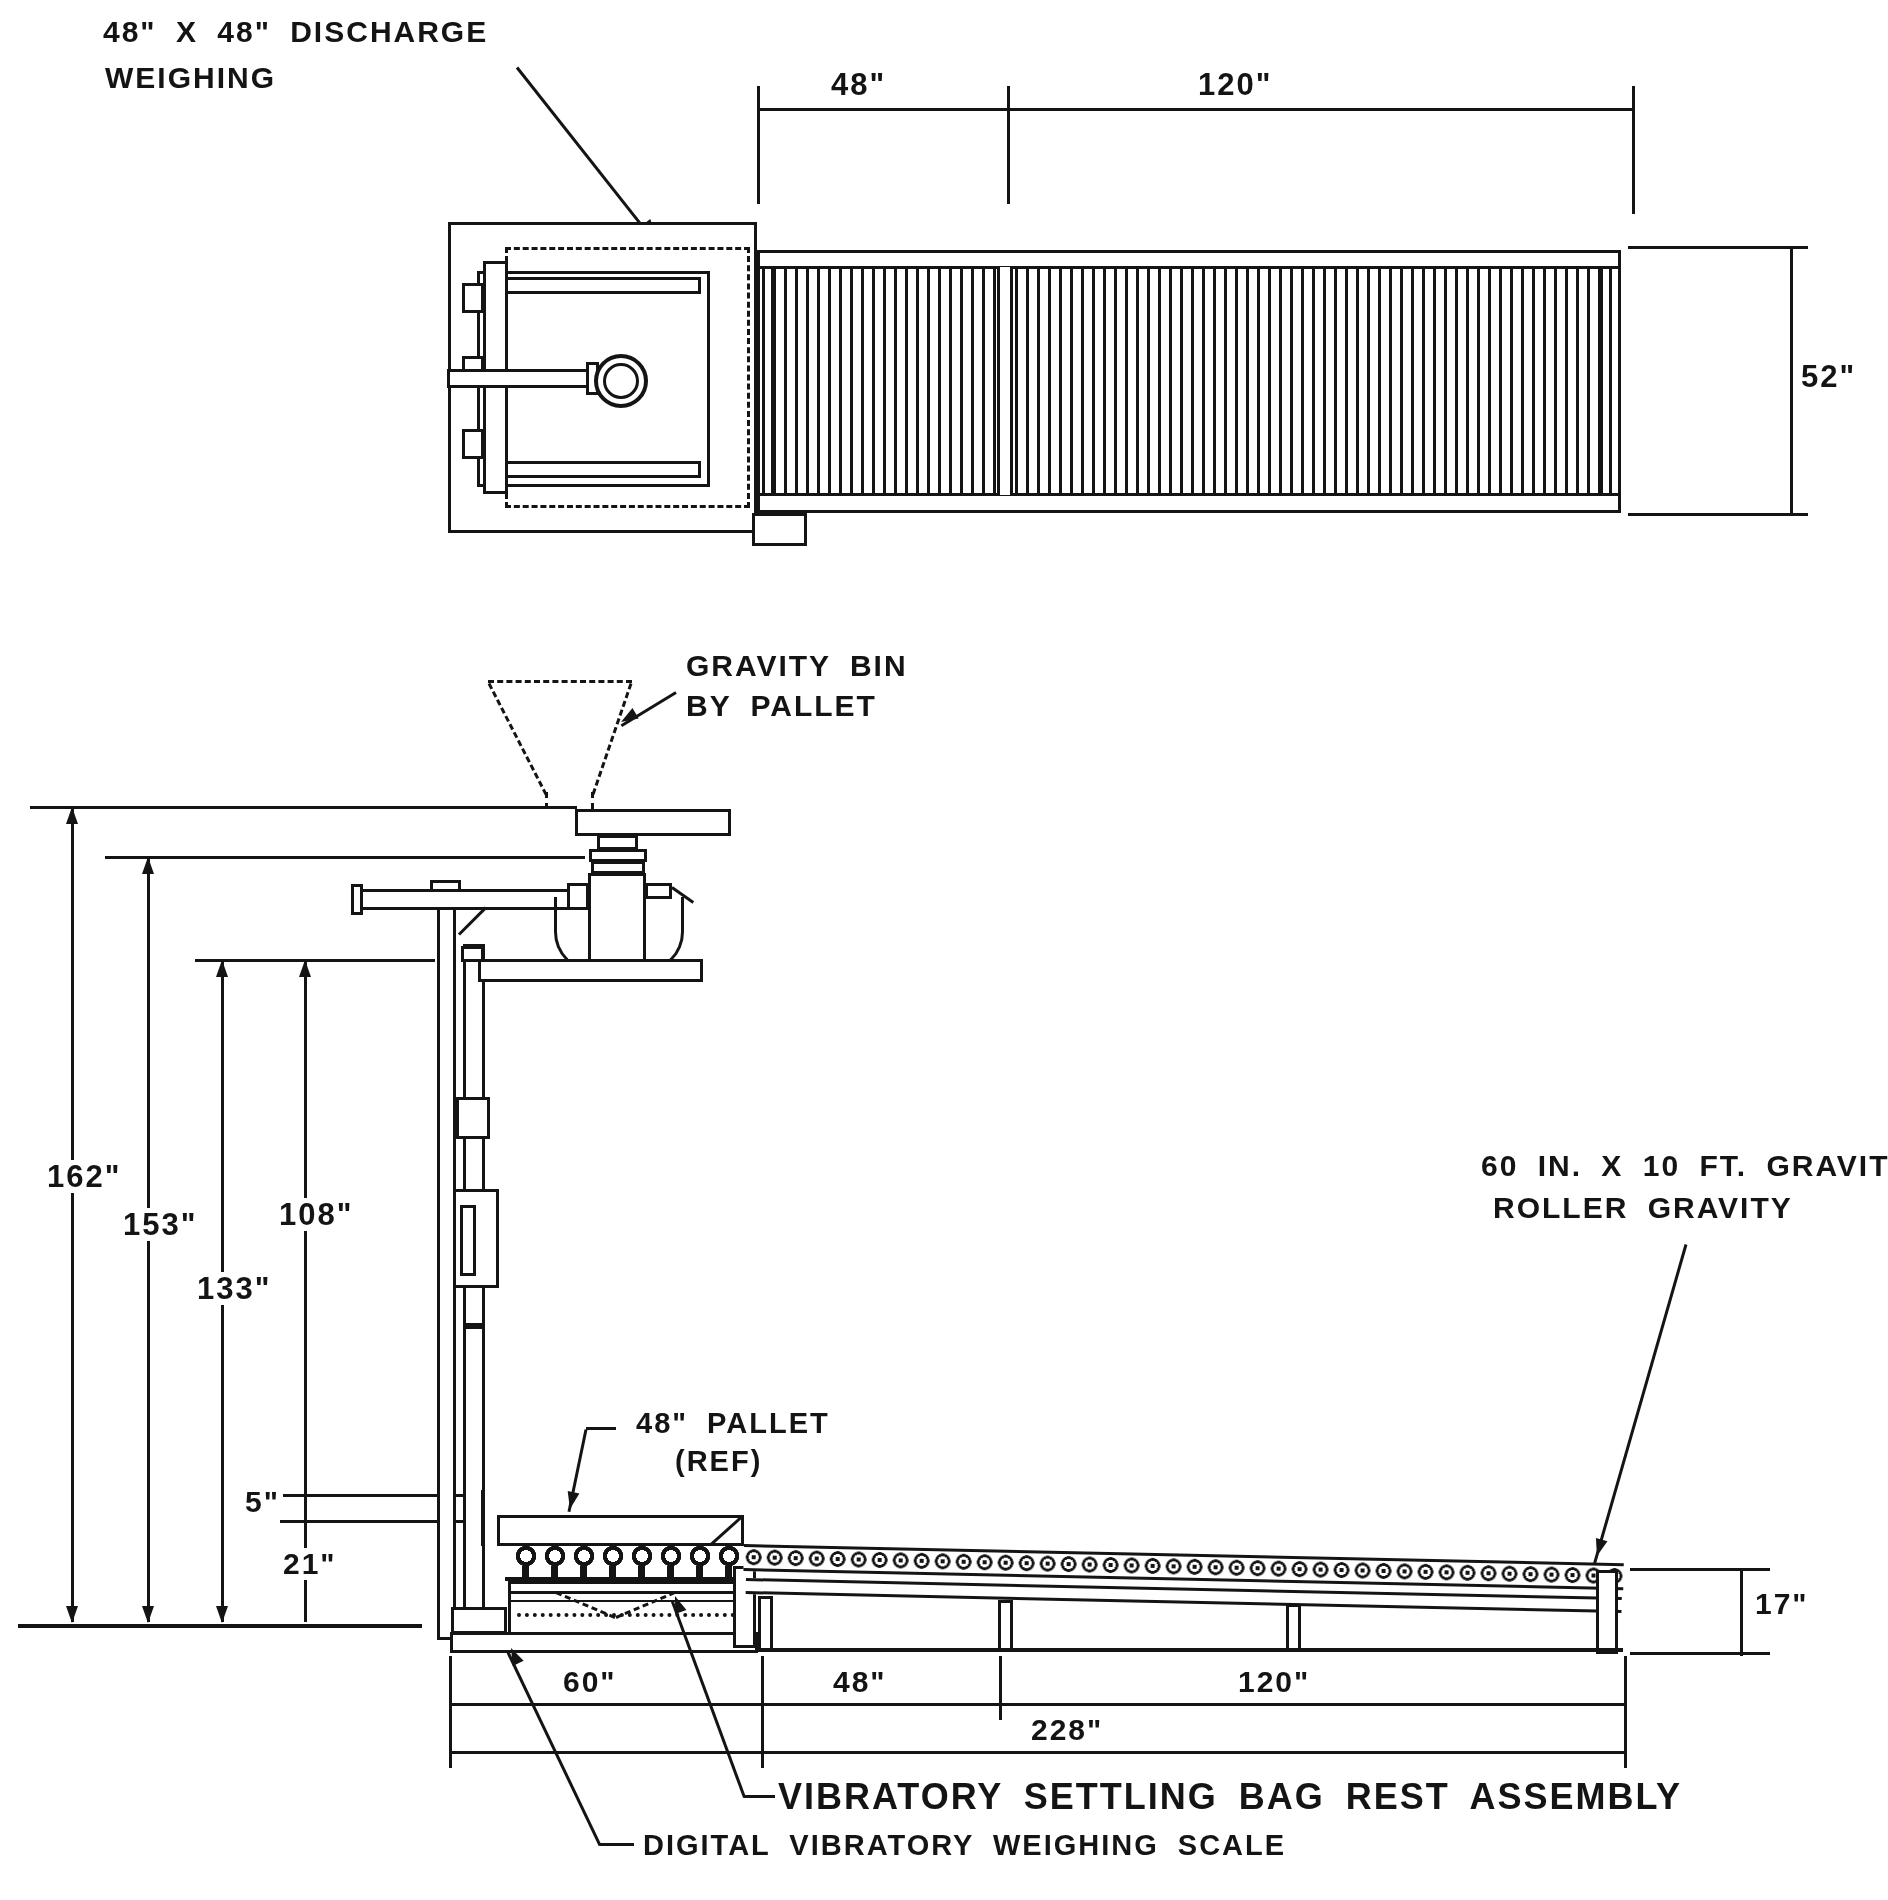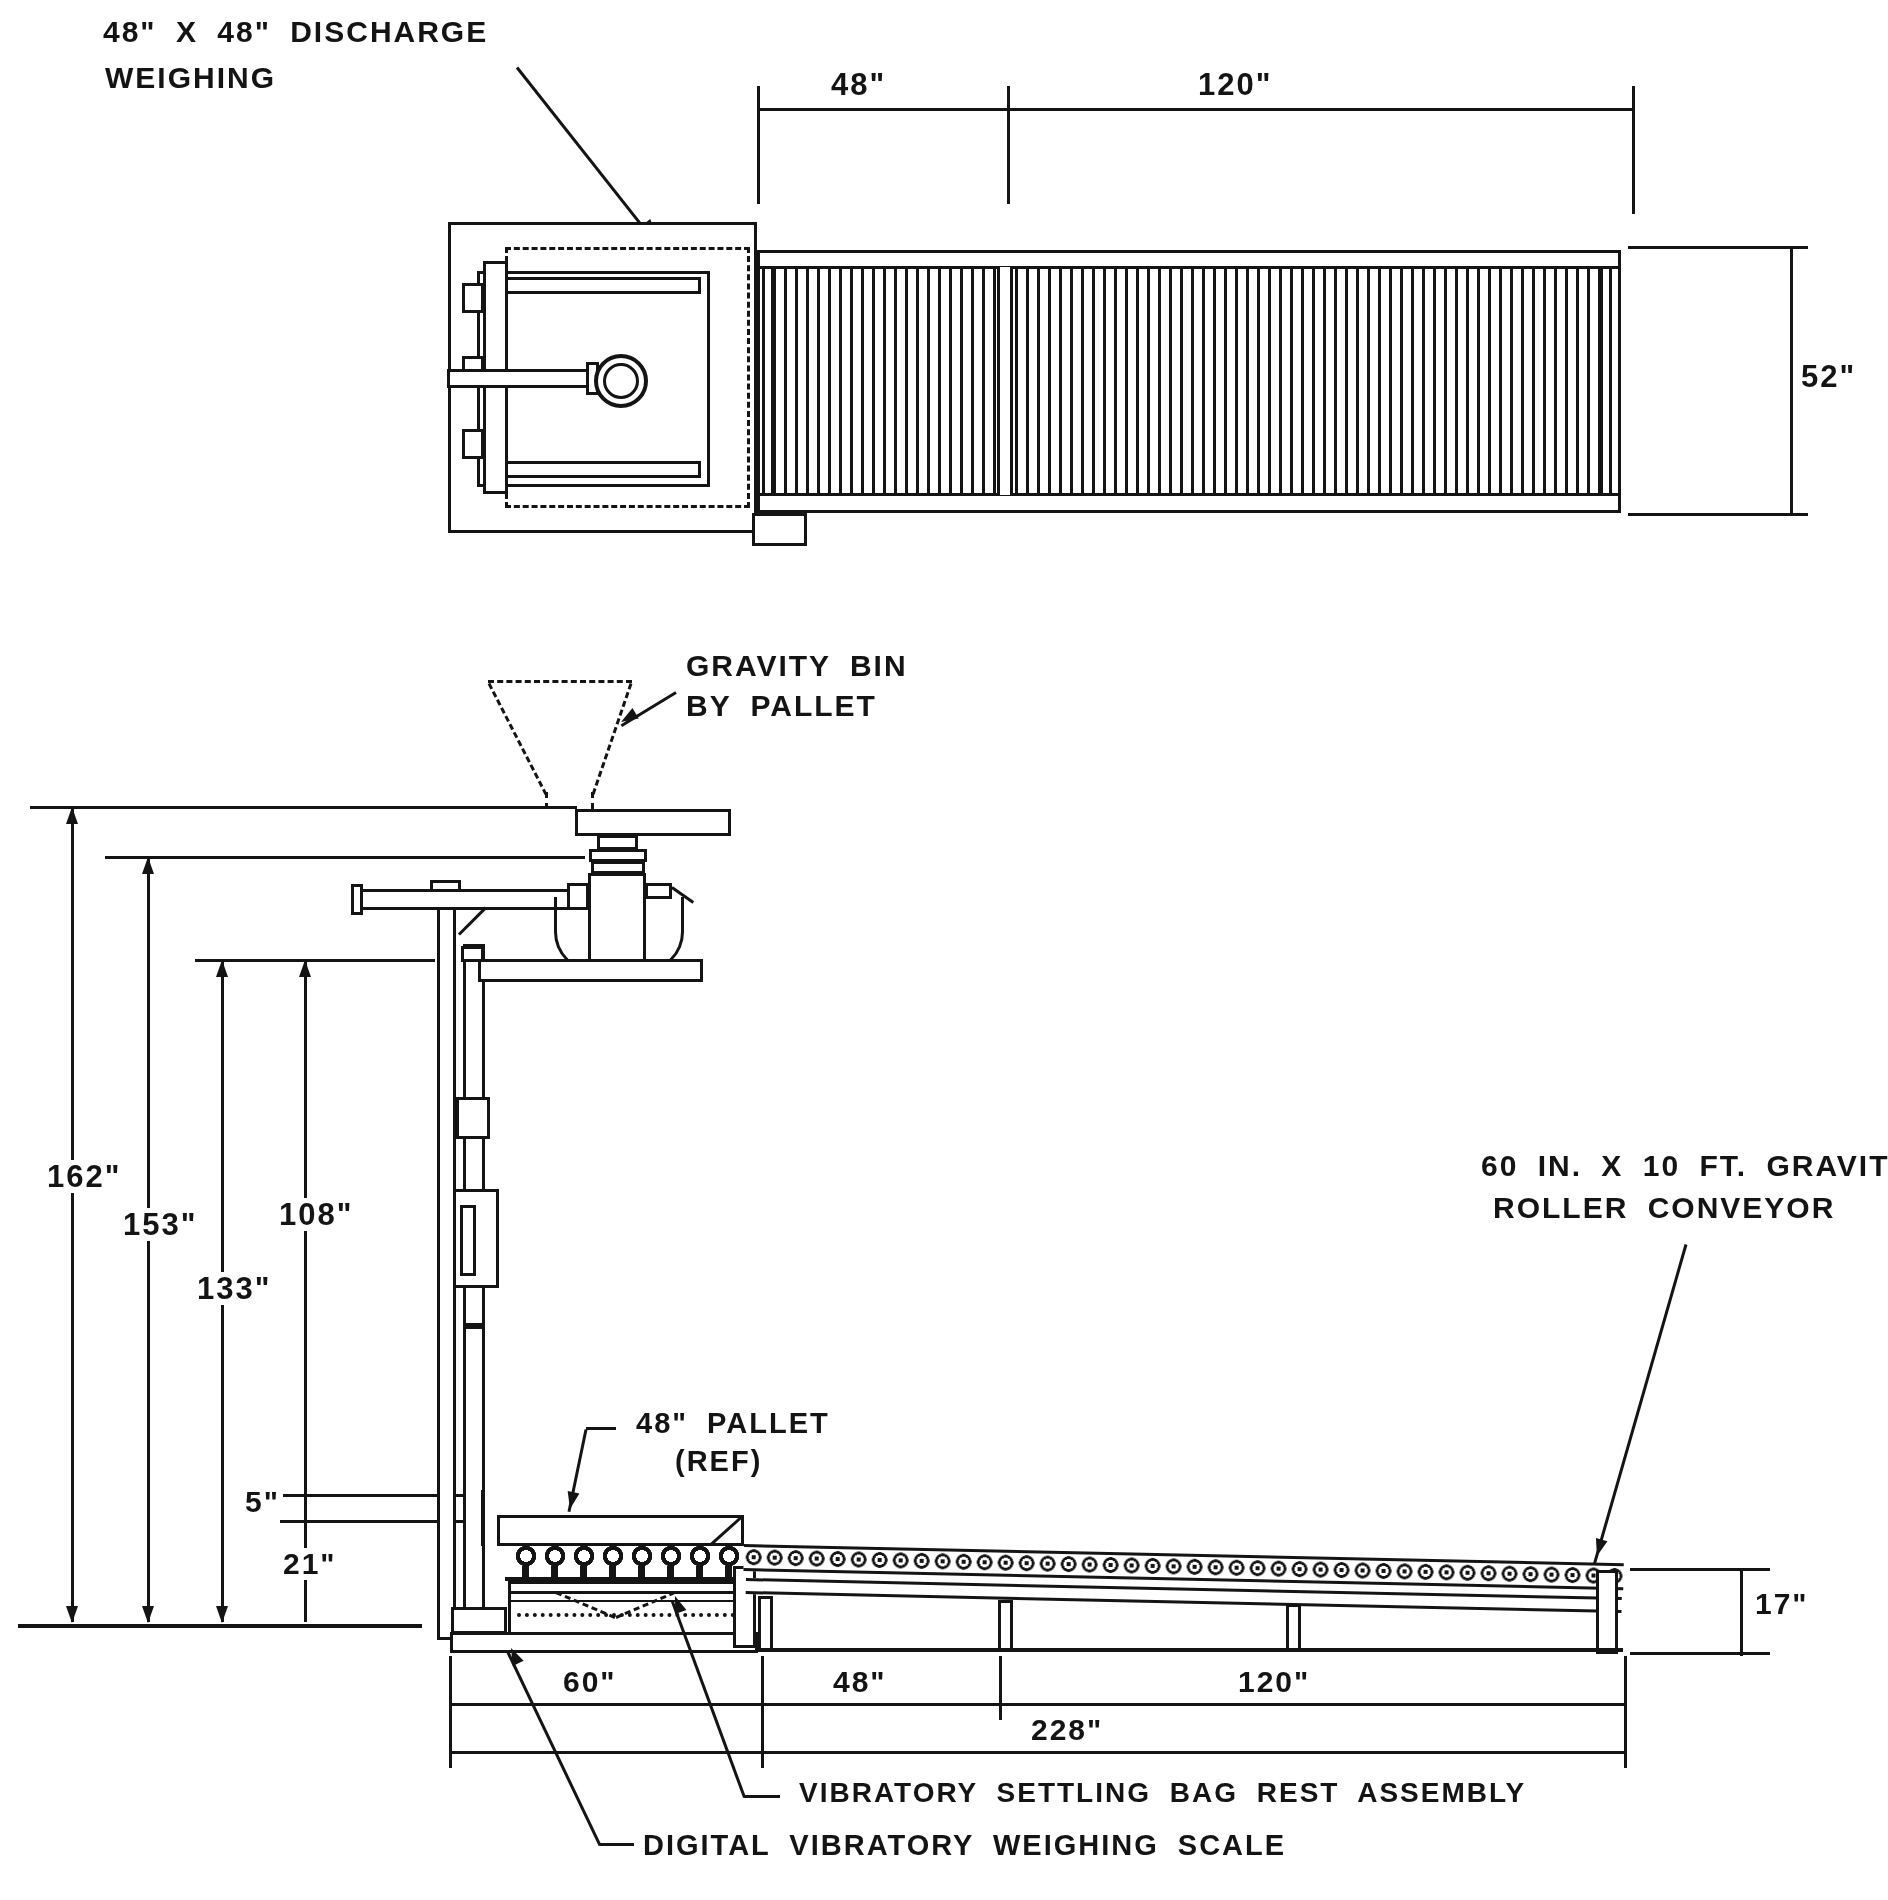--- a/index.html
+++ b/index.html
@@ -157,21 +157,21 @@
   <div class="b" style="left:733px;top:1566px;width:23px;height:82px"></div>
   <div class="rollband" style="left:744px;top:1544px;width:880px;height:27px;transform:rotate(1.25deg)"></div>
   <div style="position:absolute;left:746px;top:1578px;width:876px;height:16px;border-top:3px solid #141414;border-bottom:3px solid #141414;background:#fff;transform:rotate(1.25deg);transform-origin:0 0;box-sizing:border-box"></div>
   <div class="b" style="left:758px;top:1596px;width:15px;height:56px"></div>
   <div class="b" style="left:998px;top:1600px;width:15px;height:52px"></div>
   <div class="b" style="left:1286px;top:1604px;width:15px;height:48px"></div>
   <div class="b" style="left:1596px;top:1570px;width:22px;height:84px"></div>
   <i class="h" style="left:757px;top:1648px;width:866px;height:4px"></i>
 
   <div class="lbl" style="left:1478px;top:1150px;font-size:30px">60 IN. X 10 FT. GRAVITY</div>
-  <div class="lbl" style="left:1490px;top:1192px;font-size:30px">ROLLER CONVEYOR</div>
+  <div class="lbl" style="left:1490px;top:1192px;font-size:30px">ROLLER GRAVITY</div>
   <i class="dg" style="left:1686px;top:1243px;width:333px;transform:rotate(106deg)"></i>
   <i class="atr" style="left:1580px;top:1550px;transform:rotate(106deg)"></i>
 
   <i class="h" style="left:1630px;top:1568px;width:140px"></i>
   <i class="h" style="left:1630px;top:1652px;width:140px"></i>
   <i class="v" style="left:1740px;top:1568px;height:88px"></i>
   <div class="lbl" style="left:1752px;top:1588px;font-size:30px">17"</div>
 
   <i class="v" style="left:449px;top:1656px;height:112px"></i>
   <i class="v" style="left:761px;top:1656px;height:112px"></i>
@@ -180,20 +180,20 @@
   <i class="h" style="left:450px;top:1703px;width:1176px"></i>
   <i class="h" style="left:450px;top:1751px;width:1176px"></i>
   <div class="lbl" style="left:560px;top:1666px;font-size:30px">60"</div>
   <div class="lbl" style="left:830px;top:1666px;font-size:30px">48"</div>
   <div class="lbl" style="left:1235px;top:1666px;font-size:30px">120"</div>
   <div class="lbl" style="left:1028px;top:1714px;font-size:30px">228"</div>
 
   <i class="dg" style="left:672px;top:1599px;width:210px;transform:rotate(69.8deg)"></i>
   <i class="h" style="left:744px;top:1795px;width:36px"></i>
   <i class="atr" style="left:658px;top:1590px;transform:rotate(250deg)"></i>
-  <div class="lbl" style="left:796px;top:1778px;font-size:28px">VIBRATORY SETTLING BAG REST ASSEMBLY</div>
+  <div class="lbl" style="left:775px;top:1778px;font-size:36px">VIBRATORY SETTLING BAG REST ASSEMBLY</div>
 
   <i class="dg" style="left:508px;top:1651px;width:214px;transform:rotate(64.5deg)"></i>
   <i class="h" style="left:600px;top:1843px;width:34px"></i>
   <i class="atr" style="left:494px;top:1642px;transform:rotate(245deg)"></i>
   <div class="lbl" style="left:640px;top:1830px;font-size:29px">DIGITAL VIBRATORY WEIGHING SCALE</div>
 
 </div>
 
 </body></html>

